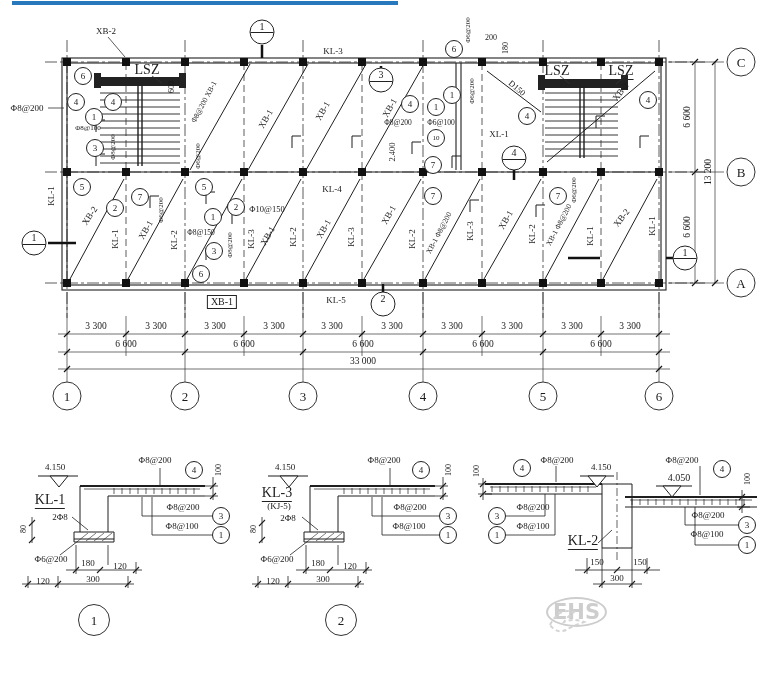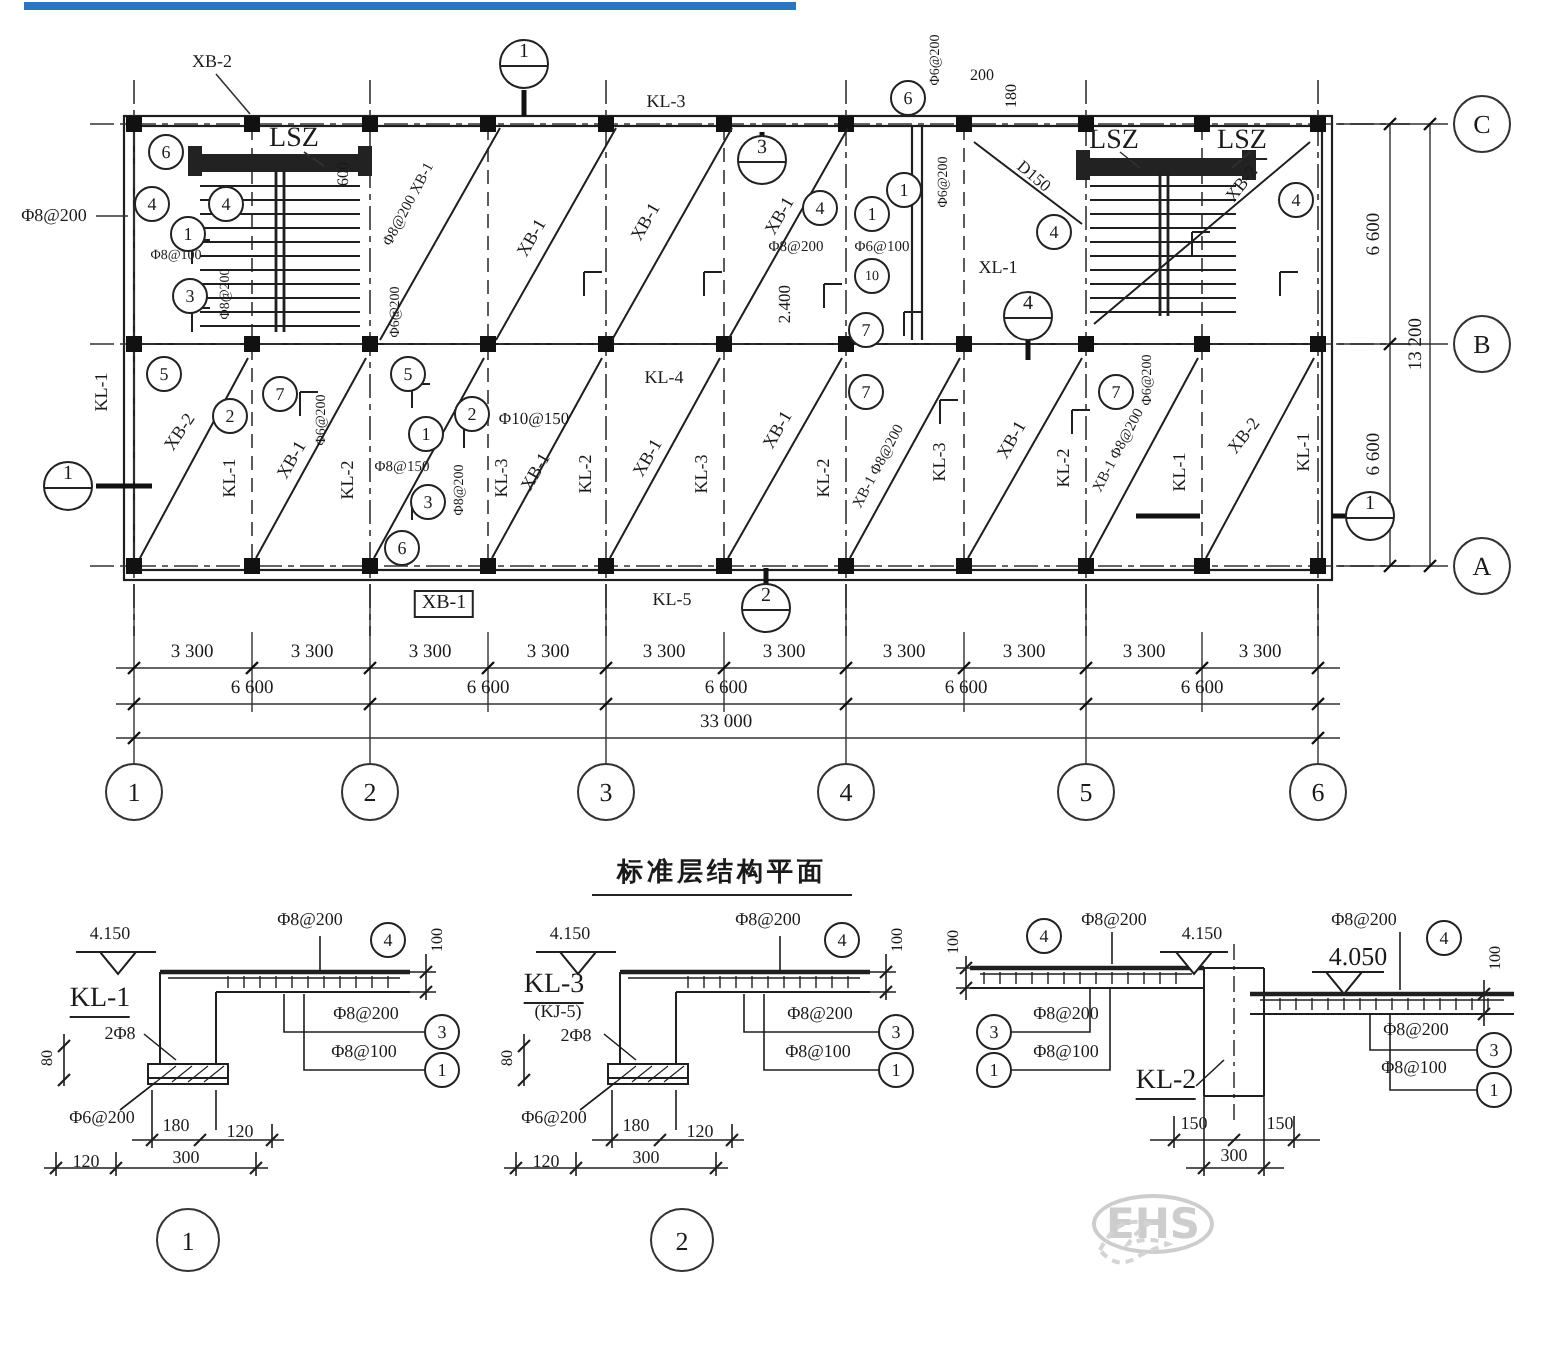--- a/index.html
+++ b/index.html
@@ -295,32 +295,31 @@
       <div class="lb " style="left: 557px; top: 460px; font-size: 9px; transform: translate(-50%, -50%) rotate(0deg);">Φ8@200</div>
       <div class="lb " style="left: 601px; top: 467px; font-size: 9px; transform: translate(-50%, -50%) rotate(0deg);">4.150</div>
       <div class="lb " style="left: 477px; top: 471px; font-size: 8px; transform: translate(-50%, -50%) rotate(-90deg);">100</div>
       <div class="lb c" style="left: 497px; top: 516px; transform: translate(-50%, -50%) rotate(0deg);">3</div>
       <div class="lb " style="left: 533px; top: 507px; font-size: 9px; transform: translate(-50%, -50%) rotate(0deg);">Φ8@200</div>
       <div class="lb c" style="left: 497px; top: 535px; transform: translate(-50%, -50%) rotate(0deg);">1</div>
       <div class="lb " style="left: 533px; top: 526px; font-size: 9px; transform: translate(-50%, -50%) rotate(0deg);">Φ8@100</div>
       <div class="lb u" style="left: 583px; top: 542px; transform: translate(-50%, -50%) rotate(0deg);">KL-2</div>
       <div class="lb " style="left: 682px; top: 460px; font-size: 9px; transform: translate(-50%, -50%) rotate(0deg);">Φ8@200</div>
       <div class="lb c" style="left: 722px; top: 469px; transform: translate(-50%, -50%) rotate(0deg);">4</div>
-      <div class="lb " style="left: 679px; top: 478px; font-size: 13px; transform: translate(-50%, -50%) rotate(0deg);">4.050</div>
+      <div class="lb " style="left: 679px; top: 478px; font-size: 10px; transform: translate(-50%, -50%) rotate(0deg);">4.050</div>
       <div class="lb " style="left: 748px; top: 479px; font-size: 8px; transform: translate(-50%, -50%) rotate(-90deg);">100</div>
       <div class="lb " style="left: 708px; top: 515px; font-size: 9px; transform: translate(-50%, -50%) rotate(0deg);">Φ8@200</div>
       <div class="lb c" style="left: 747px; top: 525px; transform: translate(-50%, -50%) rotate(0deg);">3</div>
       <div class="lb " style="left: 707px; top: 534px; font-size: 9px; transform: translate(-50%, -50%) rotate(0deg);">Φ8@100</div>
       <div class="lb c" style="left: 747px; top: 545px; transform: translate(-50%, -50%) rotate(0deg);">1</div>
       <div class="lb " style="left: 597px; top: 562px; font-size: 9px; transform: translate(-50%, -50%) rotate(0deg);">150</div>
       <div class="lb " style="left: 640px; top: 562px; font-size: 9px; transform: translate(-50%, -50%) rotate(0deg);">150</div>
       <div class="lb " style="left: 617px; top: 578px; font-size: 9px; transform: translate(-50%, -50%) rotate(0deg);">300</div>
     </div>
 
-  <div class="ttl">标准层结构平面</div>
 
   <div class="wm">
     <svg width="42" height="40" viewBox="0 0 42 40">
       <path d="M4 28 Q13 10 28 15 Q22 19 18 25 Q28 21 38 25 Q26 29 20 33 Q11 37 4 28 Z" fill="none" stroke="#d4d4d4" stroke-width="2" stroke-dasharray="4 3"></path>
     </svg>
     <span class="oval">EHS</span>
   </div>
 </div>
 
 </body></html>

